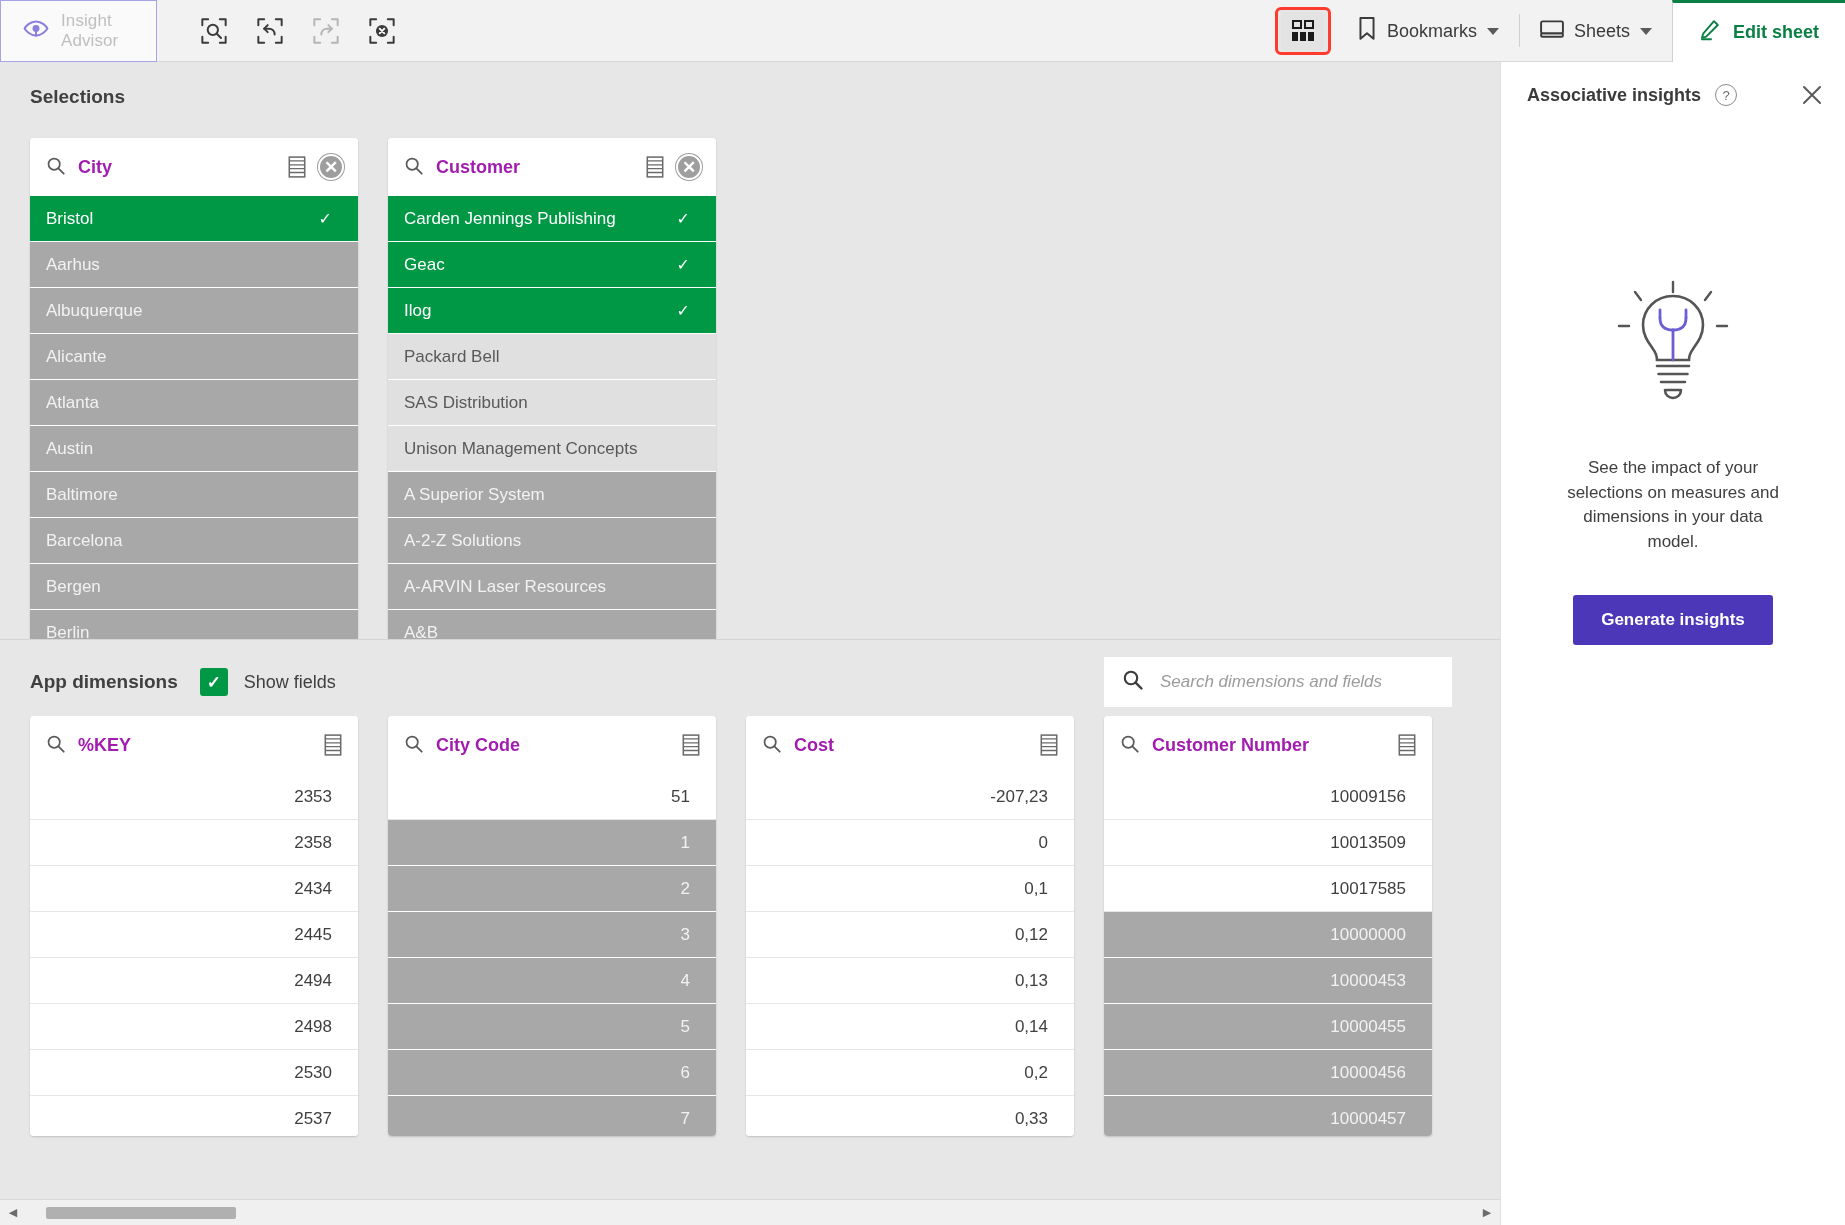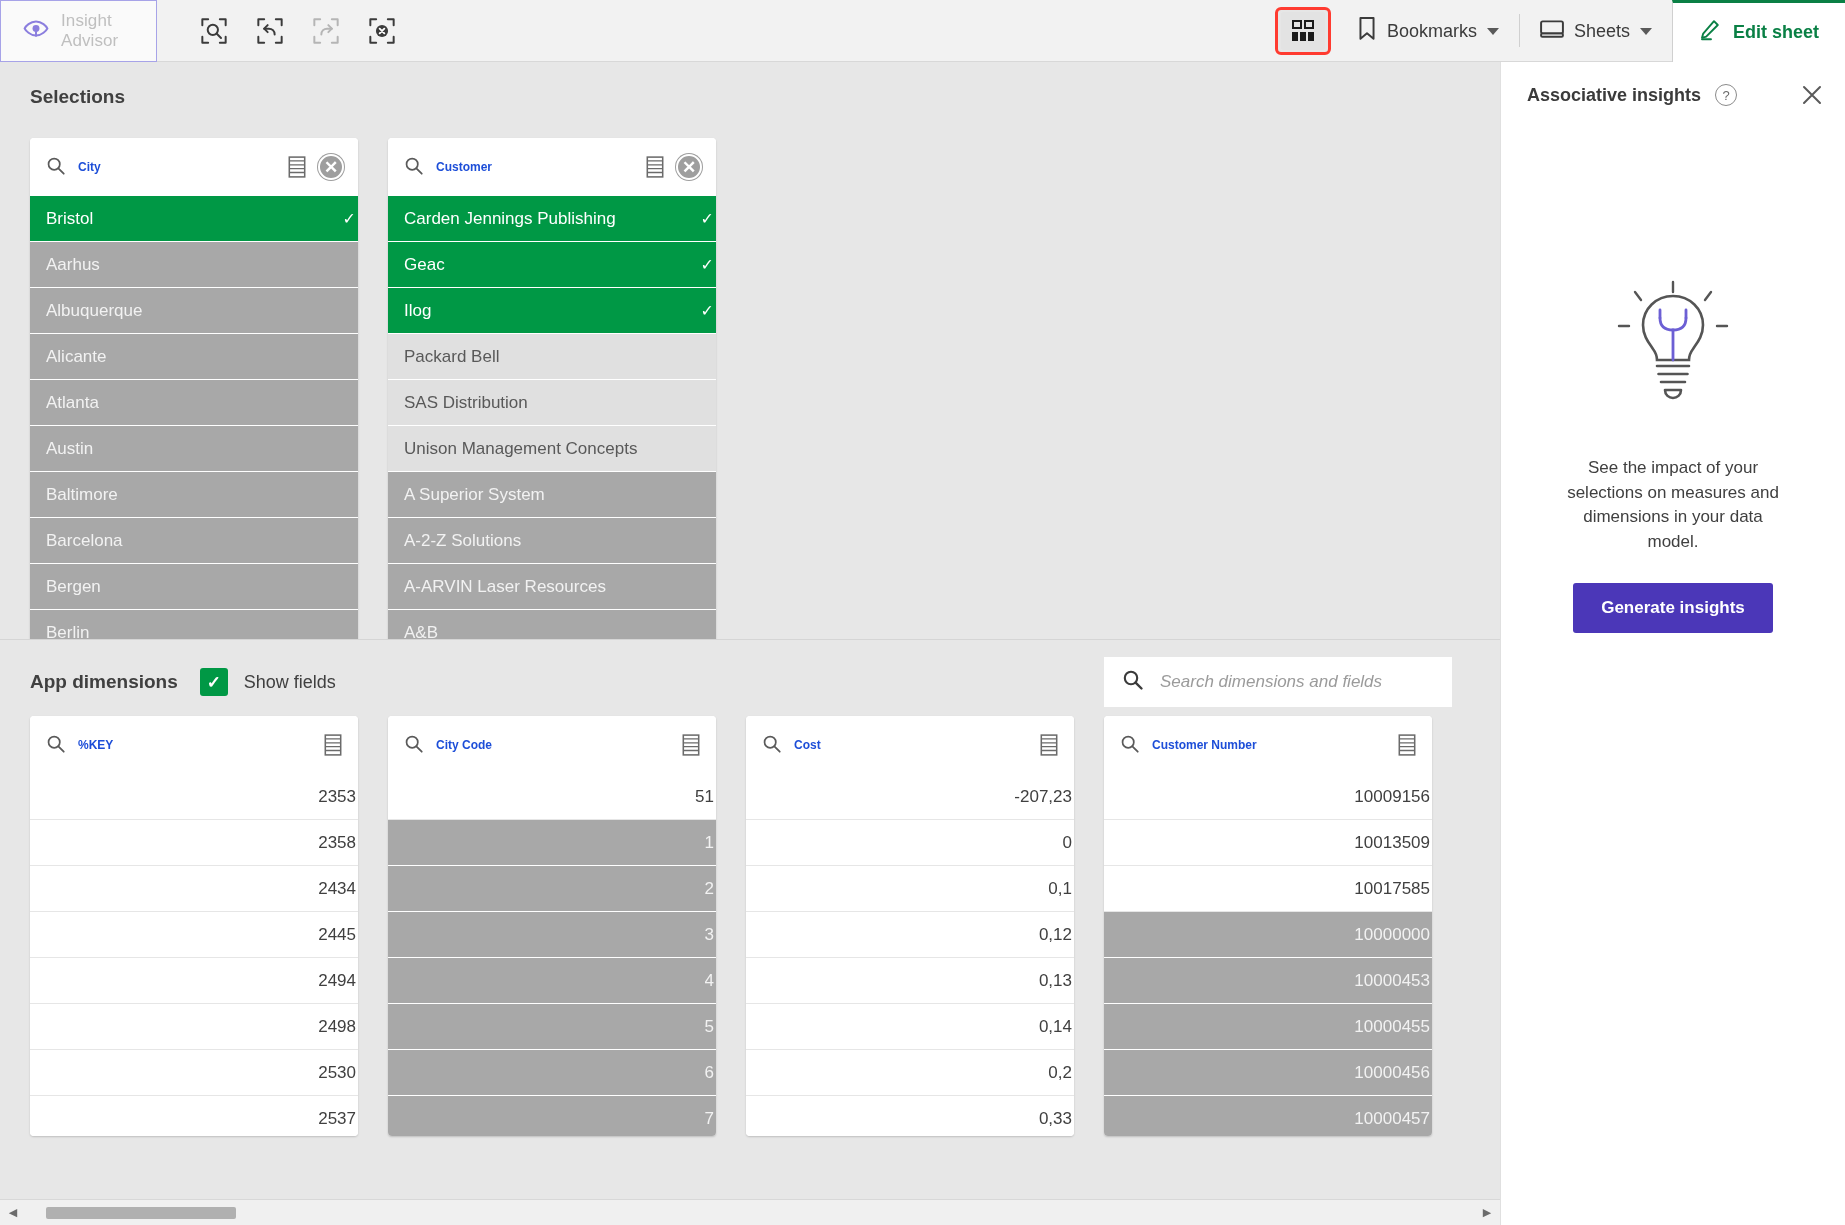--- a/index.html
+++ b/index.html
@@ -107,33 +107,33 @@
     width: 328px;
     background: #fff;
     border-radius: 4px;
     box-shadow: 0 1px 2px rgba(0,0,0,.18);
     overflow: hidden;
   }
   .lb-head {
     height: 58px; display: flex; align-items: center;
     padding: 0 14px 0 16px; background: #fff; gap: 10px;
   }
-  .lb-title { font-size: 12px; font-weight: bold; color: #1d4ed8; flex: 1 1 auto; }
+  .lb-title { font-size: 18px; font-weight: bold; color: #a21caf; flex: 1 1 auto; }
   .lb-icon { width: 22px; height: 22px; cursor: pointer; flex: 0 0 auto; }
   .lb-clear {
     width: 26px; height: 26px; border-radius: 50%;
     background: #9e9e9e; color: #fff;
     display: flex; align-items: center; justify-content: center;
     font-size: 17px; font-weight: bold; cursor: pointer; flex: 0 0 auto;
     border: 2px solid #fff; box-shadow: 0 0 0 1px #9e9e9e;
   }
   .lb-rows { }
   .row {
     height: 46px; display: flex; align-items: center;
-    padding: 0 2px 0 16px;
+    padding: 0 26px 0 16px;
     font-size: 17px;
     border-bottom: 1px solid #fff;
     cursor: pointer;
   }
   .row .row-label { flex: 1 1 auto; white-space: nowrap; overflow: hidden; }
   .row.selected { background: #009845; color: #fff; }
   .row.excluded { background: #a8a8a8; color: #f2f2f2; }
   .row.alt { background: #e0e0e0; color: #595959; }
   .row.possible { background: #fff; color: #404040; }
   .check { font-size: 16px; color: #fff; }
@@ -233,21 +233,21 @@
   .rp-body {
     padding-top: 150px;
     display: flex; flex-direction: column; align-items: center;
   }
   .rp-copy {
     width: 220px; text-align: center;
     font-size: 17px; line-height: 1.45; color: #404040;
     margin-top: 44px;
   }
   .rp-btn {
-    margin-top: 28px;
+    margin-top: 40px;
     background: #4b37b8; color: #fff;
     font-size: 17px; font-weight: bold;
     padding: 15px 28px; border-radius: 3px;
     border: 0; cursor: pointer;
     font-family: "Liberation Sans", sans-serif;
   }
 </style>
 </head>
 <body>
 

